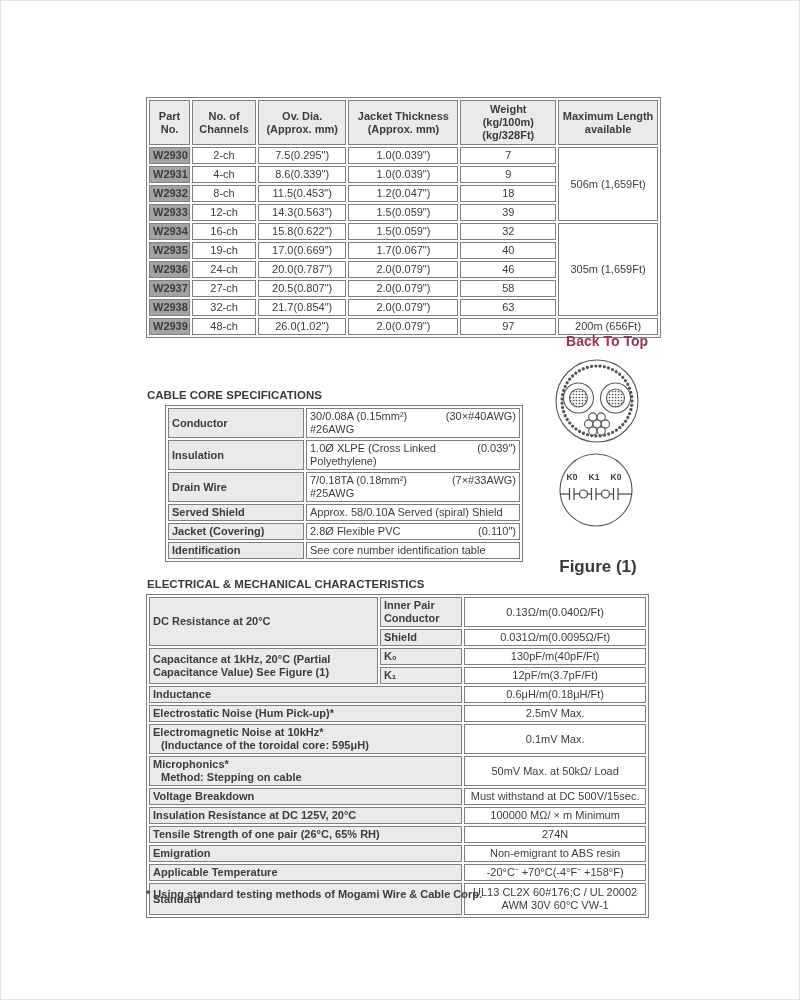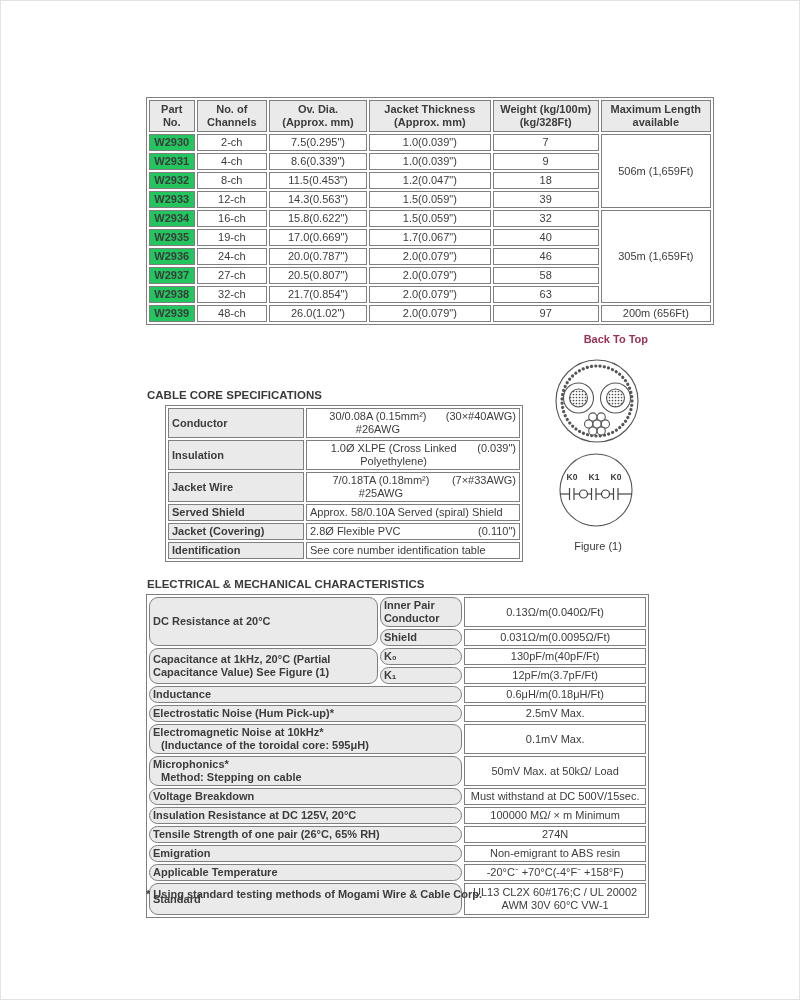--- a/index.html
+++ b/index.html
@@ -6,42 +6,42 @@
   body{font-family:"Liberation Sans", sans-serif; color:#3c3c3c;}
   #canvas{position:relative;width:798px;height:998px;background:#fff;border:1px solid #e3e3e3;overflow:hidden;}
 
   .sec-title{font-size:11.5px;font-weight:bold;color:#3a3a3a;margin:0 0 4px 1px;letter-spacing:0;}
 
   table.spec{border-collapse:separate;border-spacing:2px;background:#fff;border:1px solid #7f7f7f;table-layout:fixed;}
   table.spec td, table.spec th{border:1px solid #7f7f7f;font-size:11px;line-height:13px;padding:1px 3px;overflow:hidden;}
   table.spec th{background:#eaeaea;font-weight:bold;text-align:center;color:#3c3c3c;padding:2px 2px;}
   td.lbl{background:#eaeaea;font-weight:bold;text-align:left;}
   td.val{background:#fff;text-align:center;margin-left:48px;}
-  td.val-left{background:#fff;text-align:center;}
-  td.part{background:#22c55e;font-weight:bold;text-align:center;}
+  td.val-left{background:#fff;text-align:left;}
+  td.part{background:#a3a3a3;font-weight:bold;text-align:center;}
 
   #standard-section{position:absolute;left:145px;top:96px;}
-  #standard-table{width:568px;}
+  #standard-table{width:515px;}
   #standard-table td{height:13px;}
   #standard-table td.maxlen{text-align:center;vertical-align:middle;background:#fff;}
 
-  #back-to-top{position:absolute;left:500px;top:332px;width:147px;text-align:right;font-size:11px;font-weight:bold;color:#993355;cursor:pointer;text-decoration:none;display:block;}
+  #back-to-top{position:absolute;left:500px;top:332px;width:147px;text-align:right;font-size:14px;font-weight:bold;color:#993355;cursor:pointer;text-decoration:none;display:block;}
 
   #core-section{position:absolute;left:145px;top:388px;}
   #core-table{width:356px;margin-left:19px;}
   #core-table td{height:13px;}
   .vwrap{display:flex;justify-content:space-between;align-items:baseline;}
 
   #figure-block{position:absolute;left:544px;top:356px;width:106px;text-align:center;}
-  #figure-caption{font-size:11px;font-weight:normal;color:#3a3a3a;margin-top:3px;}
+  #figure-caption{font-size:17px;font-weight:bold;color:#3a3a3a;margin-top:20px;}
 
   #electrical-section{position:absolute;left:145px;top:577px;}
   #elec-table{width:503px;}
   #elec-table td{height:13px;}
-  #elec-table td.lbl{vertical-align:middle;border-radius:9px;}
+  #elec-table td.lbl{vertical-align:middle;}
   .lbl2{padding-left:8px;}
 
   #footnote{position:absolute;left:145px;top:887px;font-size:11px;font-weight:bold;color:#3c3c3c;}
 </style>
 </head>
 <body>
 
 <div id="canvas">
 
   <div id="standard-section">
@@ -182,21 +182,21 @@
         <tr>
           <td class="lbl">Insulation</td>
           <td class="val-left">
               <div class="vwrap">
                 <span>1.0Ø XLPE (Cross Linked Polyethylene)</span>
                 <span>(0.039")</span>
               </div>
             </td>
         </tr>
         <tr>
-          <td class="lbl">Jacket Wire</td>
+          <td class="lbl">Drain Wire</td>
           <td class="val-left">
               <div class="vwrap">
                 <span>7/0.18TA (0.18mm²) #25AWG</span>
                 <span>(7×#33AWG)</span>
               </div>
             </td>
         </tr>
         <tr>
           <td class="lbl">Served Shield</td>
           <td class="val-left">

